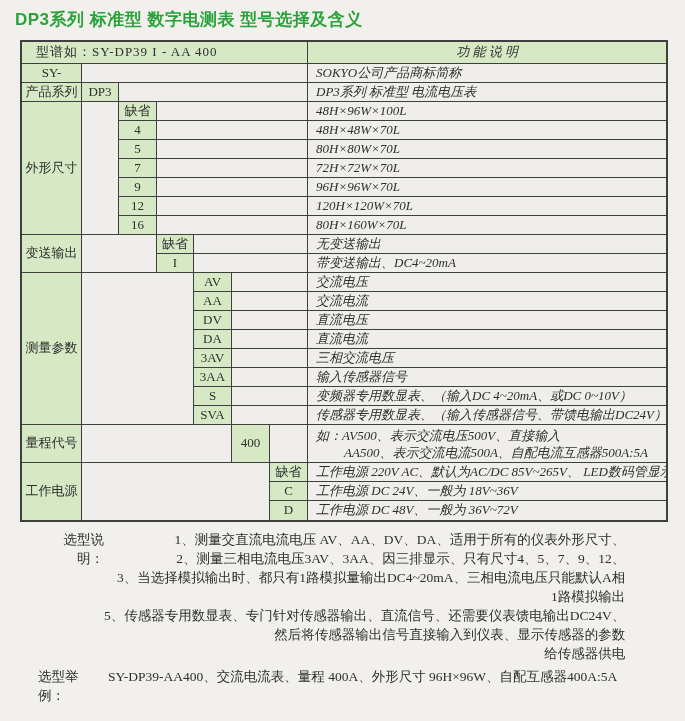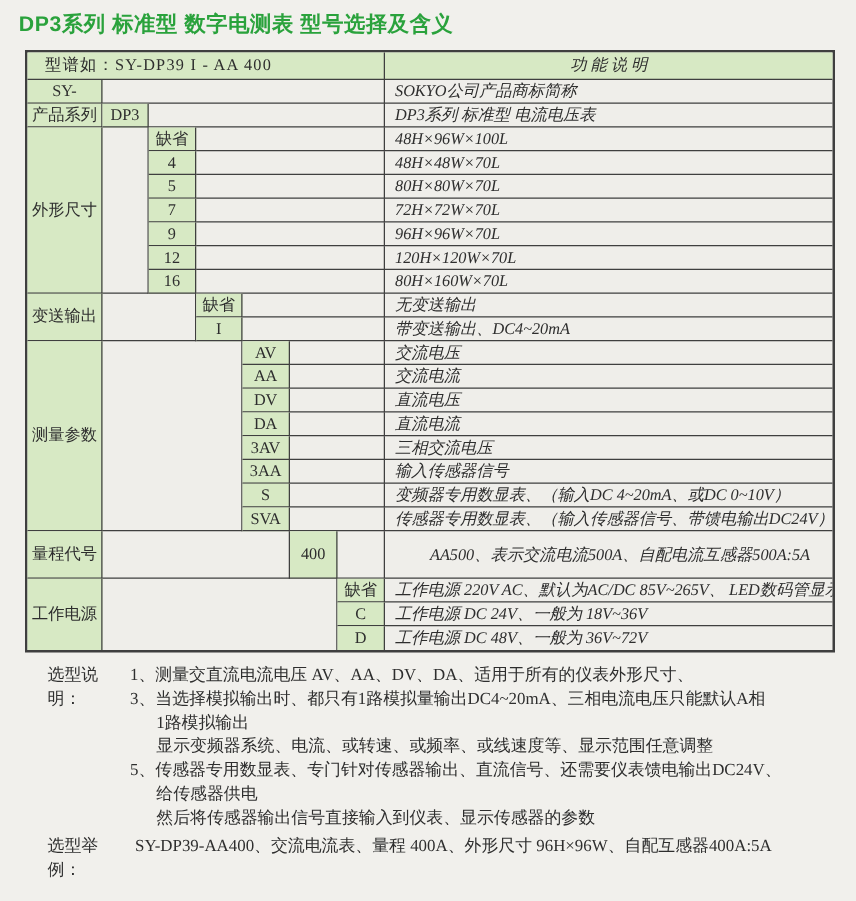--- a/index.html
+++ b/index.html
@@ -51,20 +51,21 @@
     align-items: flex-start;
     justify-content: center;
     line-height: 17px;
   }
   .range-desc .l2 { padding-left: 28px; }
 
   .notes {
     margin: 8px 0 0 38px;
     display: flex;
     font-size: 13.5px;
+    text-align: right;
   }
   .notes-label { flex: none; width: 66px; line-height: 19px; }
   .notes-lines { line-height: 19px; }
   .note-line.cont { padding-left: 21px; }
 
   .example {
     margin: 4px 0 0 38px;
     display: flex;
     font-size: 13.5px;
     line-height: 19px;
@@ -168,20 +169,21 @@
 
     <div class="cell green center" style="grid-area:20/5/21/6">SVA</div>
     <div class="cell" style="grid-area:20/6/21/8"></div>
     <div class="cell desc no-r" style="grid-area:20/8/21/9">传感器专用数显表、（输入传感器信号、带馈电输出DC24V）</div>
 
     <div class="cell green center" style="grid-area:21/1/22/2">量程代号</div>
     <div class="cell" style="grid-area:21/2/22/6"></div>
     <div class="cell green center" style="grid-area:21/6/22/7">400</div>
     <div class="cell" style="grid-area:21/7/22/8"></div>
     <div class="cell desc no-r range-desc" style="grid-area:21/8/22/9">
+      <div class="l1">如：AV500、表示交流电压500V、直接输入</div>
       <div class="l2">AA500、表示交流电流500A、自配电流互感器500A:5A</div>
     </div>
 
     <div class="cell green center no-b" style="grid-area:22/1/25/2">工作电源</div>
     <div class="cell no-b" style="grid-area:22/2/25/7"></div>
 
     <div class="cell green center" style="grid-area:22/7/23/8">缺省</div>
     <div class="cell desc no-r" style="grid-area:22/8/23/9">工作电源 220V AC、默认为AC/DC 85V~265V、 LED数码管显示</div>
 
     <div class="cell green center" style="grid-area:23/7/24/8">C</div>
@@ -189,26 +191,26 @@
 
     <div class="cell green center no-b" style="grid-area:24/7/25/8">D</div>
     <div class="cell desc no-r no-b" style="grid-area:24/8/25/9">工作电源 DC 48V、一般为 36V~72V</div>
 
   </div>
 
   <div class="notes">
     <div class="notes-label">选型说明：</div>
     <div class="notes-lines">
       <div class="note-line">1、测量交直流电流电压 AV、AA、DV、DA、适用于所有的仪表外形尺寸、</div>
+      <div class="note-line">2、测量三相电流电压3AV、3AA、因三排显示、只有尺寸4、5、7、9、12、</div>
       <div class="note-line">3、当选择模拟输出时、都只有1路模拟量输出DC4~20mA、三相电流电压只能默认A相</div>
       <div class="note-line cont">1路模拟输出</div>
-      <div class="note-line cont">显示变频器系统、电流、或转速、或频率、或线速度等、显示范围任意调整</div>
       <div class="note-line">5、传感器专用数显表、专门针对传感器输出、直流信号、还需要仪表馈电输出DC24V、</div>
+      <div class="note-line cont">然后将传感器输出信号直接输入到仪表、显示传感器的参数</div>
       <div class="note-line cont">给传感器供电</div>
-      <div class="note-line cont">然后将传感器输出信号直接输入到仪表、显示传感器的参数</div>
     </div>
   </div>
 
   <div class="example">
     <div class="example-label">选型举例：</div>
     <div class="example-text">SY-DP39-AA400、交流电流表、量程 400A、外形尺寸 96H×96W、自配互感器400A:5A</div>
   </div>
 
 </div>
 

